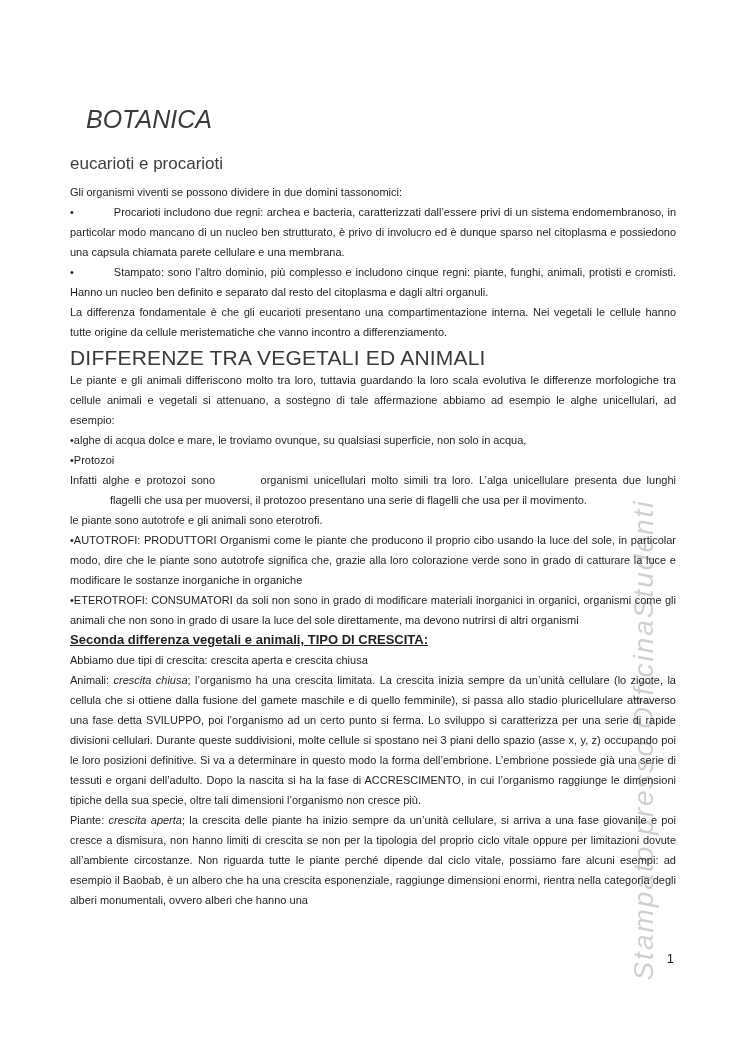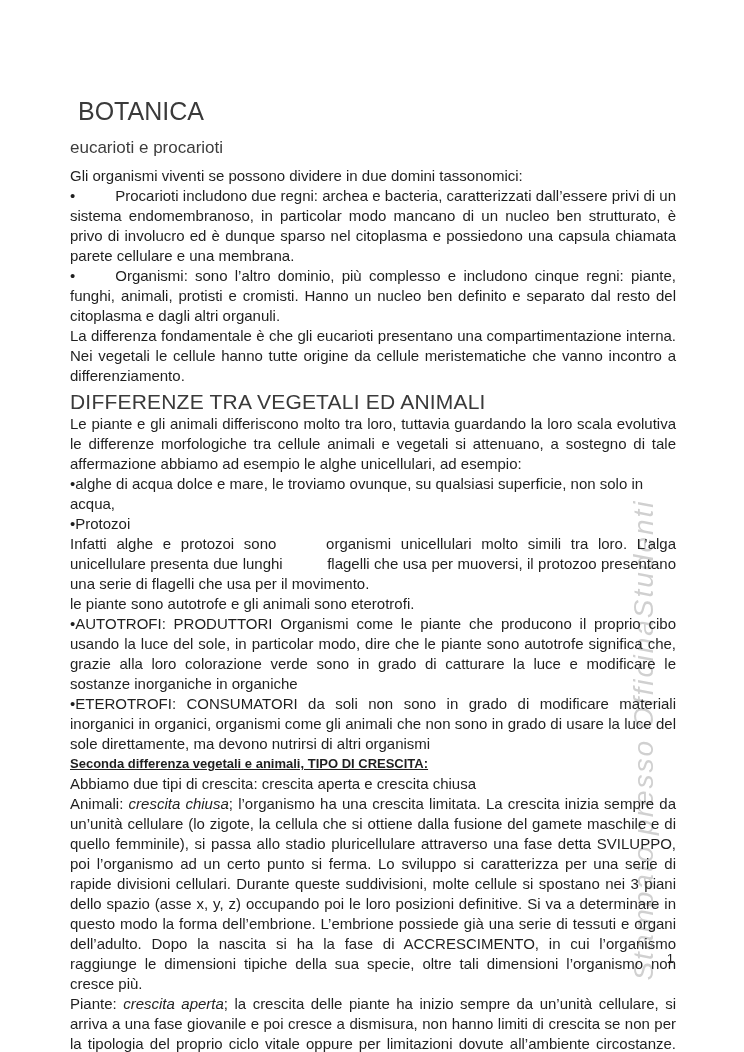--- a/index.html
+++ b/index.html
@@ -26,36 +26,37 @@
     color: rgba(150, 150, 150, 0.45);
     z-index: 1;
     pointer-events: none;
   }
   .content {
     position: relative;
     z-index: 2;
     padding: 88px 68px 0 70px;
   }
   h1.doc-title {
-    margin: 8px;
+    margin: 16px;
     font-size: 25px;
     line-height: 30px;
     font-weight: normal;
     color: #3a3a3a;
+    font-style: italic;
   }
   h2.doc-subtitle {
     margin: 0 0 4px 0;
     font-size: 17px;
     line-height: 28px;
     font-weight: normal;
     color: #3d3d3d;
   }
   p.body {
     margin: 0;
-    font-size: 15px;
+    font-size: 11px;
     line-height: 20px;
     text-align: justify;
   }
   p.noj { text-align: left; }
   h3.section-heading {
     margin: 4px 0 0 0;
     font-size: 21px;
     line-height: 24px;
     font-weight: normal;
     color: #3a3a3a;
@@ -94,21 +95,21 @@
 
   <main class="content">
 
     <h1 class="doc-title">BOTANICA</h1>
     <h2 class="doc-subtitle">eucarioti e procarioti</h2>
 
     <p class="body noj">Gli organismi viventi se possono dividere in due domini tassonomici:</p>
 
     <p class="body"><span>•</span><b>Procarioti</b><span> includono due regni: archea e bacteria, caratterizzati dall’essere privi di un sistema endomembranoso, in particolar modo mancano di un nucleo ben strutturato, è privo di involucro ed è dunque sparso nel citoplasma e possiedono una capsula chiamata parete cellulare e una membrana.</span></p>
 
-    <p class="body"><span>•</span><b>Organismi</b><span>: sono l’altro dominio, più complesso e includono cinque regni: piante, funghi, animali, protisti e cromisti. Hanno un nucleo ben definito e separato dal resto del citoplasma e dagli altri organuli.</span></p>
+    <p class="body"><span>•</span><b>Stampato</b><span>: sono l’altro dominio, più complesso e includono cinque regni: piante, funghi, animali, protisti e cromisti. Hanno un nucleo ben definito e separato dal resto del citoplasma e dagli altri organuli.</span></p>
 
     <p class="body">La differenza fondamentale è che gli eucarioti presentano una compartimentazione interna. Nei vegetali le cellule hanno tutte origine da cellule meristematiche che vanno incontro a differenziamento.</p>
 
     <h3 class="section-heading">DIFFERENZE TRA VEGETALI ED ANIMALI</h3>
 
     <p class="body">Le piante e gli animali differiscono molto tra loro, tuttavia guardando la loro scala evolutiva le differenze morfologiche tra cellule animali e vegetali si attenuano, a sostegno di tale affermazione abbiamo ad esempio le alghe unicellulari, ad esempio:</p>
 
     <p class="body noj">•alghe di acqua dolce e mare, le troviamo ovunque, su qualsiasi superficie, non solo in acqua,</p>
     <p class="body noj">•Protozoi</p>
 

